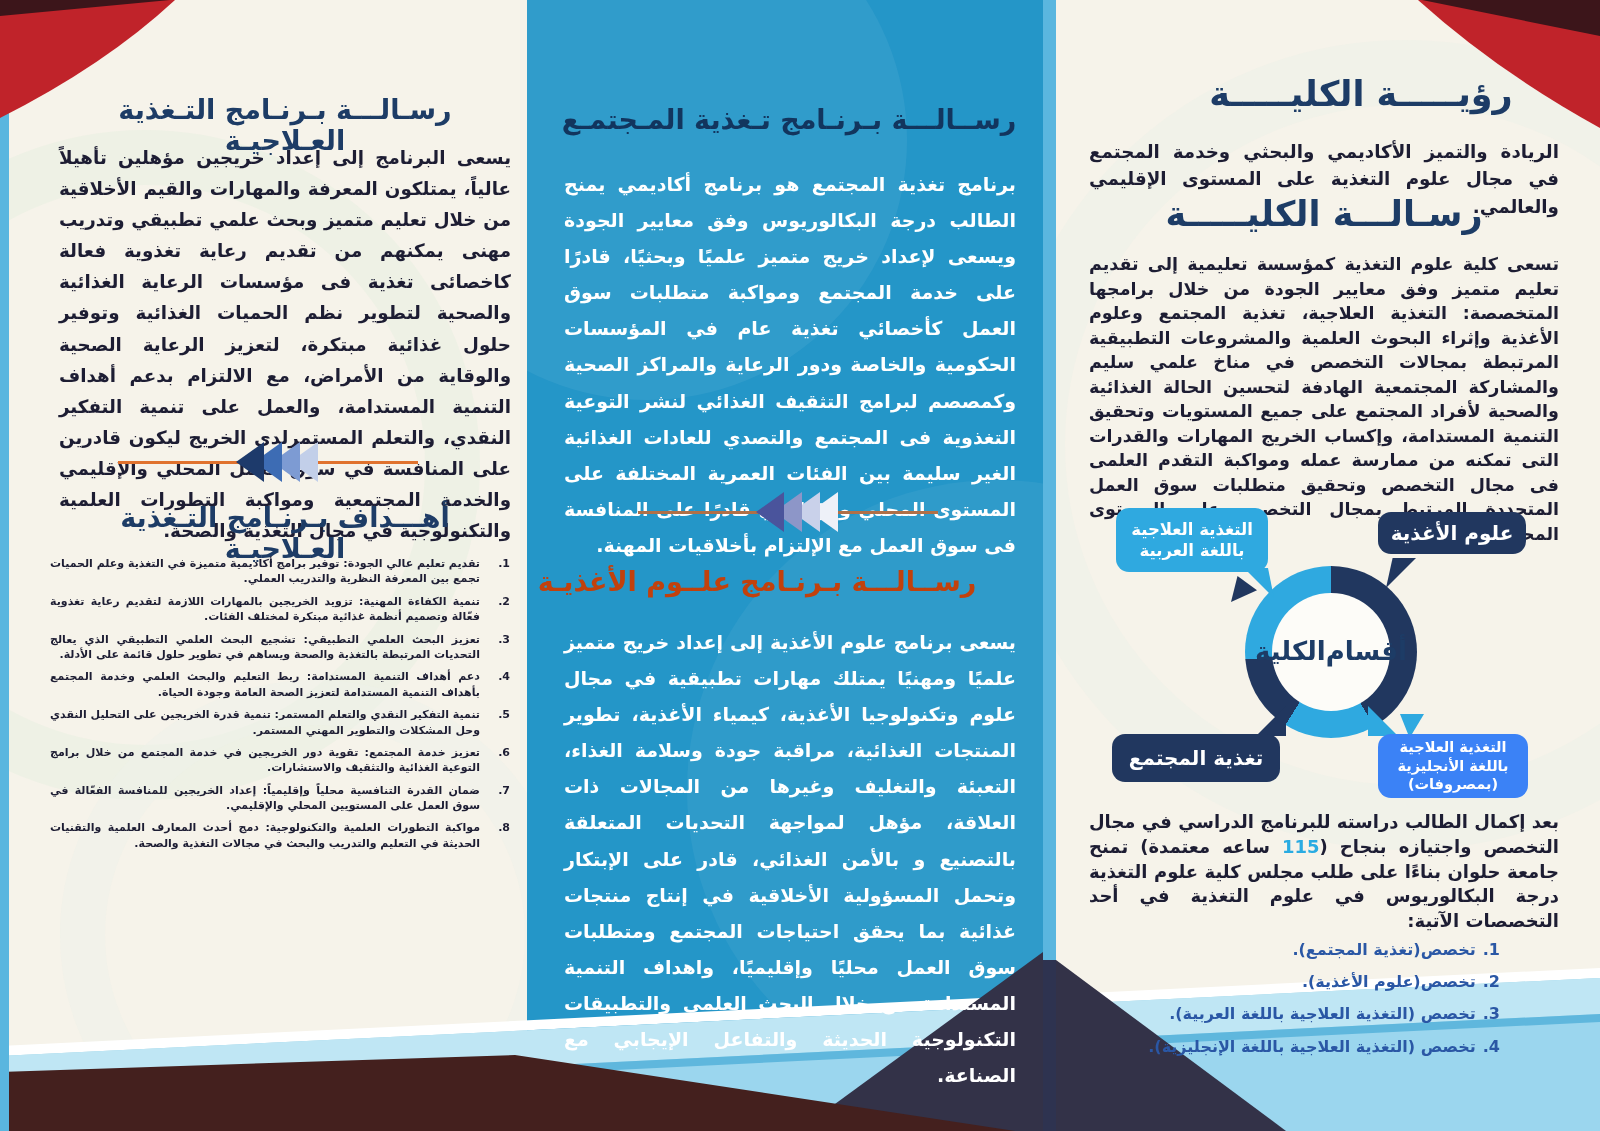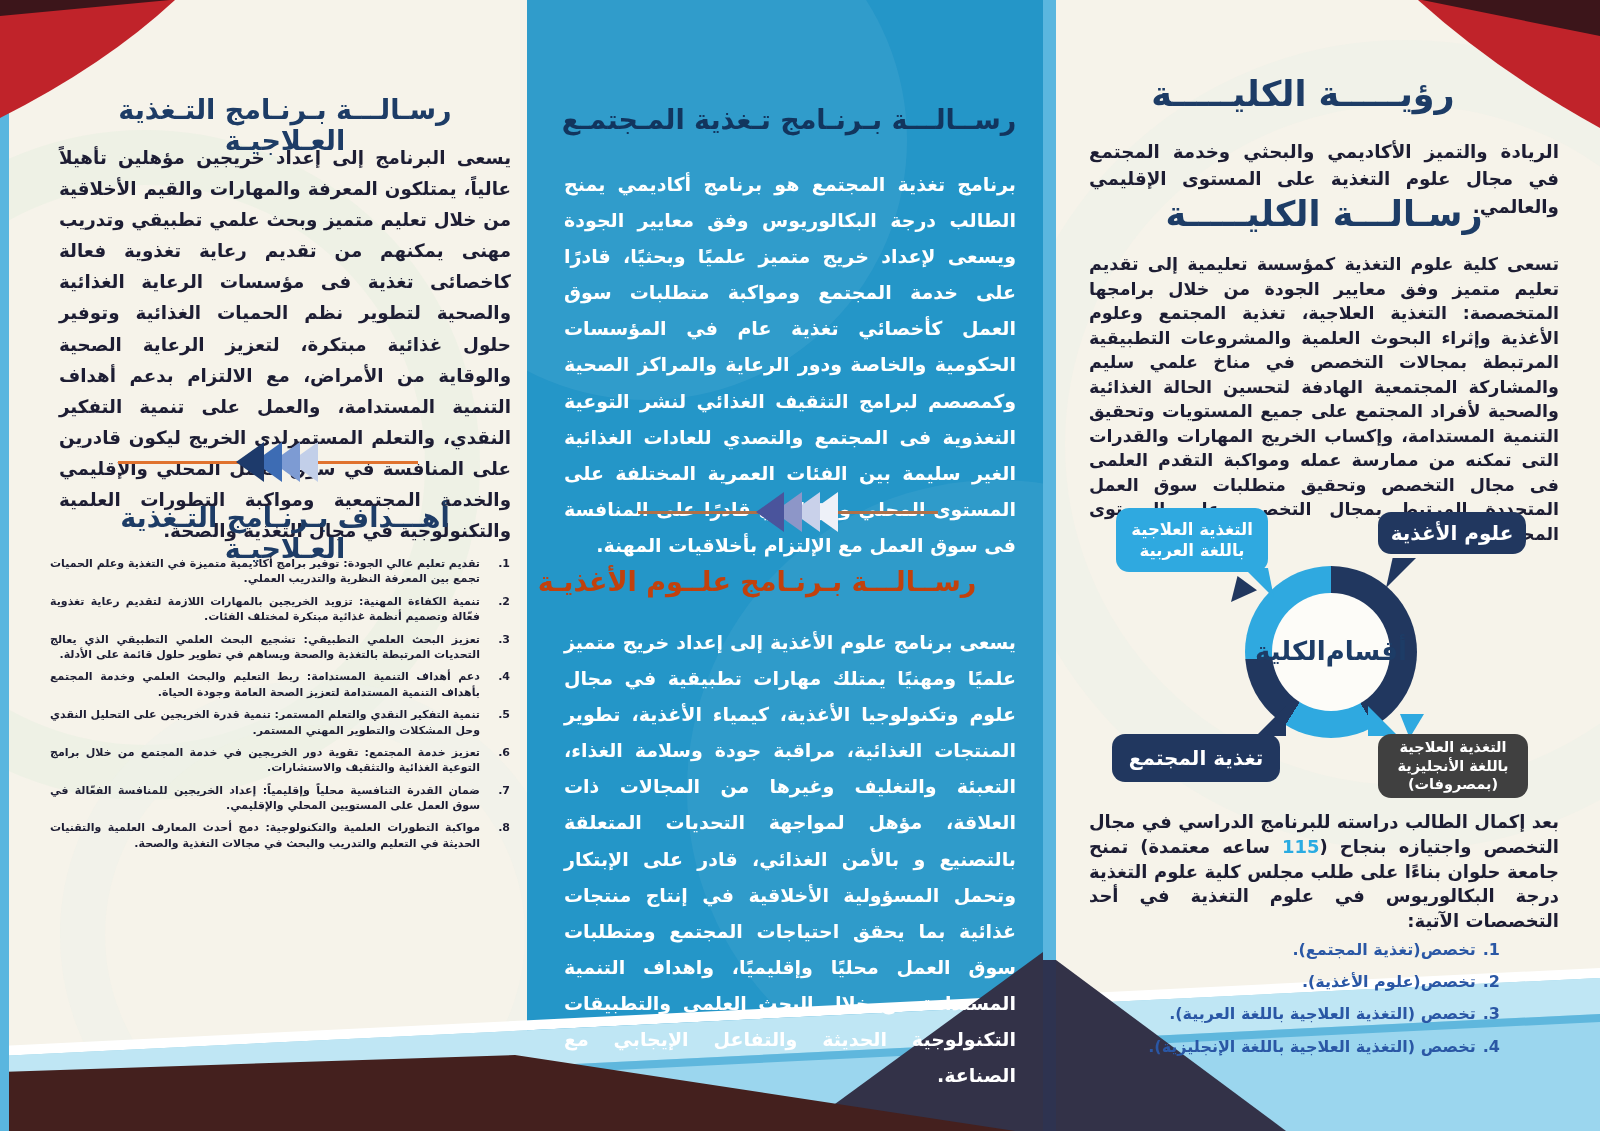--- a/index.html
+++ b/index.html
@@ -50,21 +50,21 @@
   .ring{left:1245px;top:566px;width:172px;height:172px;border-radius:50%;z-index:6;
         background:conic-gradient(from 0deg,#21375f 0deg 150deg,#2fa9e0 150deg 212deg,#21375f 212deg 265deg,#2fa9e0 265deg 360deg);}
   .ring-inner{position:absolute;inset:27px;border-radius:50%;background:#fdfcf8;display:flex;flex-direction:row;align-items:center;justify-content:center;color:#1d3c66;font-size:26px;line-height:1.2;font-weight:700;}
   .ring-arrow{position:absolute;z-index:7;}
   .a1{left:1231px;top:576px;width:26px;height:26px;background:#21375f;clip-path:polygon(0 100%,100% 55%,25% 0);}
   .a2{left:1400px;top:714px;width:24px;height:24px;background:#2fa9e0;clip-path:polygon(0 0,100% 0,40% 100%);}
   .bubble{position:absolute;z-index:7;color:#fff;font-weight:700;text-align:center;border-radius:13px;display:flex;align-items:center;justify-content:center;padding:4px 8px;box-sizing:border-box;line-height:1.3;}
   .bb-tr{left:1378px;top:512px;width:148px;height:42px;background:#21375f;font-size:20px;}
   .bb-tl{left:1116px;top:508px;width:152px;height:64px;background:#2fa9e0;font-size:16.5px;}
   .bb-bl{left:1112px;top:734px;width:168px;height:48px;background:#21375f;font-size:20px;}
-  .bb-br{left:1378px;top:734px;width:150px;height:64px;background:#404040;font-size:14.5px;}
+  .bb-br{left:1378px;top:734px;width:150px;height:64px;background:#3b82f6;font-size:14.5px;}
   .tail{position:absolute;width:30px;height:30px;z-index:6;}
   .tl-tr{left:1386px;top:558px;background:#21375f;clip-path:polygon(100% 0,22% 0,0 100%);}
   .tl-tl{left:1244px;top:568px;background:#2fa9e0;clip-path:polygon(0 0,80% 0,100% 100%);}
   .tl-bl{left:1256px;top:706px;background:#21375f;clip-path:polygon(100% 0,0 100%,100% 100%);}
   .tl-br{left:1368px;top:706px;background:#2fa9e0;clip-path:polygon(0 0,0 100%,100% 100%);}
   .hours{color:#29abe2;}
 </style>
 </head>
 <body>
 
@@ -132,21 +132,21 @@
     <span class="line" style="background:#b07048"></span>
     <span class="tri" style="left:118px;border-right:28px solid #4a549c;z-index:5"></span>
     <span class="tri" style="left:136px;border-right:28px solid #8d96c8;z-index:4"></span>
     <span class="tri" style="left:154px;border-right:28px solid #c9d1ea;z-index:3"></span>
     <span class="tri" style="left:172px;border-right:28px solid #eef1f8;z-index:2"></span>
   </div>
 
   <h2 class="txt title t-mid" style="left:513px;top:562px;width:480px;color:#c2410c">رســالـــة بـرنـامج علــوم الأغذيـة</h2>
   <p class="txt body-white" style="left:560px;top:620px;width:452px;font-size:19px;line-height:1.9">يسعى برنامج علوم الأغذية إلى إعداد خريج متميز علميًا ومهنيًا يمتلك مهارات تطبيقية في مجال علوم وتكنولوجيا الأغذية، كيمياء الأغذية، تطوير المنتجات الغذائية، مراقبة جودة وسلامة الغذاء، التعبئة والتغليف وغيرها من المجالات ذات العلاقة، مؤهل لمواجهة التحديات المتعلقة بالتصنيع و بالأمن الغذائي، قادر على الإبتكار وتحمل المسؤولية الأخلاقية في إنتاج منتجات غذائية بما يحقق احتياجات المجتمع ومتطلبات سوق العمل محليًا وإقليميًا، واهداف التنمية المستدامة من خلال البحث العلمي والتطبيقات التكنولوجية الحديثة والتفاعل الإيجابي مع الصناعة.</p>
 
-  <h1 class="txt title t-big" style="left:1064px;top:70px;width:470px">رؤيـــــة الكليـــــة</h1>
+  <h1 class="txt title t-big" style="left:1122px;top:70px;width:470px">رؤيـــــة الكليـــــة</h1>
   <p class="txt body-dark" style="left:1085px;top:134px;width:470px;font-size:18.3px;line-height:1.5">الريادة والتميز الأكاديمي والبحثي وخدمة المجتمع في مجال علوم التغذية على المستوى الإقليمي والعالمي.</p>
   <h1 class="txt title t-big" style="left:1085px;top:190px;width:470px">رسـالـــة الكليـــــة</h1>
   <p class="txt body-dark" style="left:1085px;top:248px;width:470px;font-size:17.5px;line-height:1.4">تسعى كلية علوم التغذية كمؤسسة تعليمية إلى تقديم تعليم متميز وفق معايير الجودة من خلال برامجها المتخصصة: التغذية العلاجية، تغذية المجتمع وعلوم الأغذية وإثراء البحوث العلمية والمشروعات التطبيقية المرتبطة بمجالات التخصص في مناخ علمي سليم والمشاركة المجتمعية الهادفة لتحسين الحالة الغذائية والصحية لأفراد المجتمع على جميع المستويات وتحقيق التنمية المستدامة، وإكساب الخريج المهارات والقدرات التى تمكنه من ممارسة عمله ومواكبة التقدم العلمى فى مجال التخصص وتحقيق متطلبات سوق العمل المتجددة المرتبط بمجال التخصص على المستوى المحلي والإقليمي.</p>
 
   <div class="abs ring">
     <div class="ring-inner">
       <span>أقسام</span>
       <span>الكلية</span>
     </div>
   </div>

